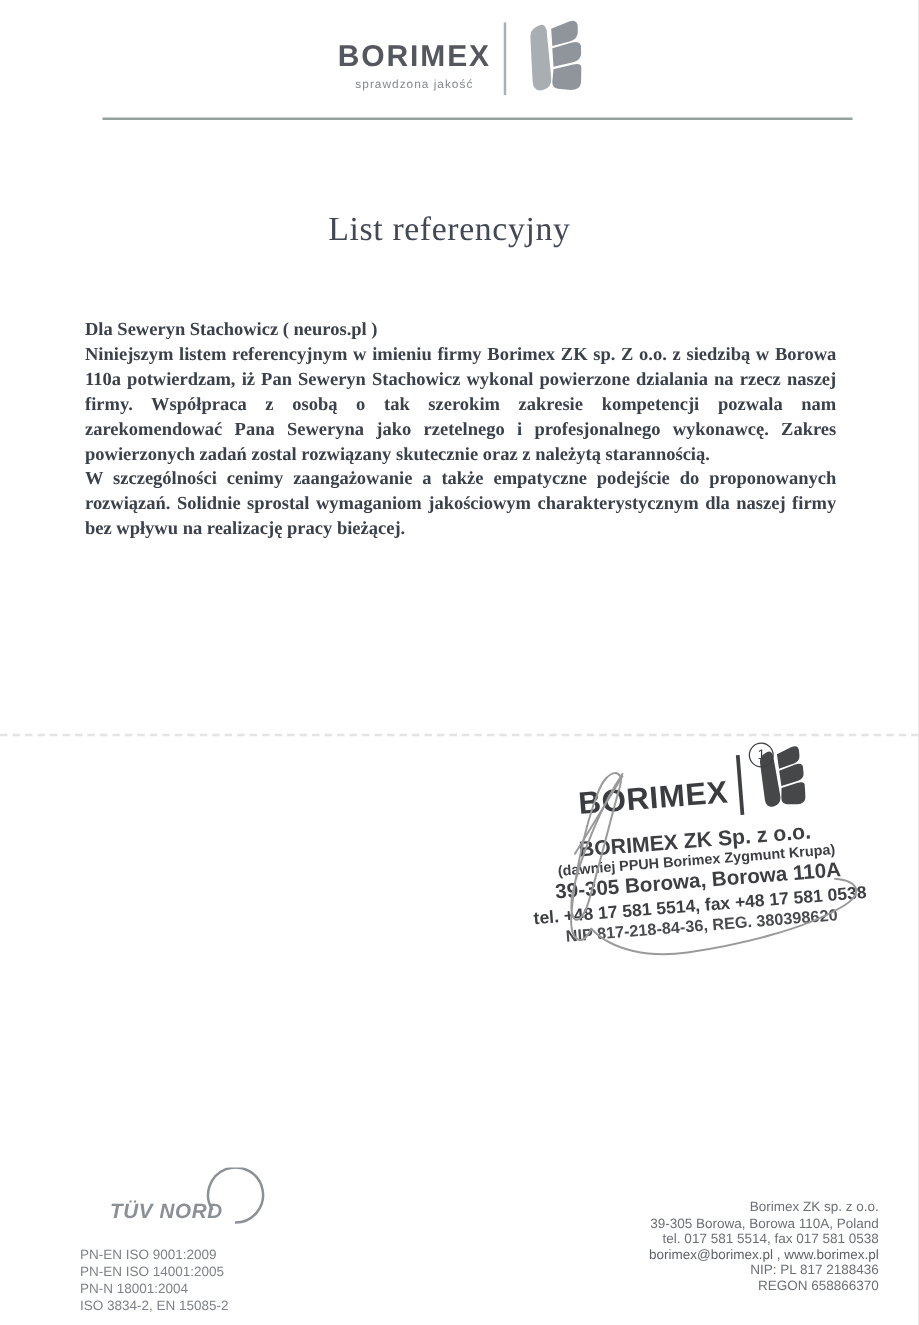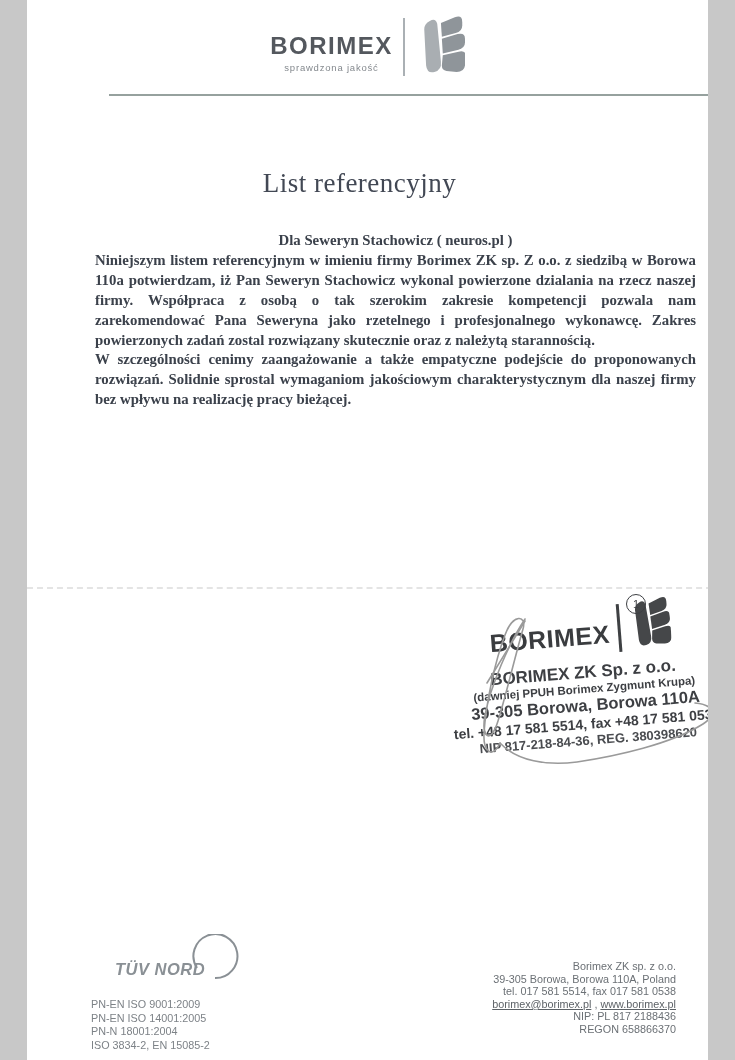--- a/index.html
+++ b/index.html
@@ -1,17 +1,17 @@
 <!DOCTYPE html>
 <html><head>
 <meta charset="utf-8">
 <style>
   html,body{margin:0;padding:0;background:#c8c8c8;}
   .page{
-    position:relative;width:681px;height:1060px;background:#ffffff;
+    position:relative;width:735px;height:1060px;background:#ffffff;
     margin:0 auto;overflow:hidden;
     font-family:"Liberation Sans",sans-serif;color:#3b414b;
   }
   
   .header-logo{position:absolute;top:12px;left:0;right:0;display:flex;justify-content:center;align-items:center;gap:10px;}
   .brand-col{display:flex;flex-direction:column;align-items:center;margin-top:12px;}
   .brand-text{font-size:24px;font-weight:600;letter-spacing:1.5px;color:#54585e;line-height:1;}
   .brand-tagline{font-size:9.5px;color:#84898e;letter-spacing:.8px;margin-top:4px;}
   .logo-divider{width:2px;height:58px;background:#aab0b4;}
   .bx-icon .thumb{fill:#a9aeb2;}
@@ -19,21 +19,21 @@
   
   .rule{position:absolute;top:94px;left:82px;width:600px;height:2px;background:#96a19e;}
   
   .page-title{position:absolute;top:168px;left:0;right:16px;text-align:center;
     font-family:"Liberation Serif",serif;font-size:27px;color:#424854;letter-spacing:.5px;}
   
   .letter-body{position:absolute;top:231px;left:68px;width:601px;
     font-family:"Liberation Serif",serif;font-weight:bold;font-size:14.8px;
     line-height:19.9px;color:#3b414b;}
   .letter-body p{margin:0;text-align:justify;}
-  .letter-body p.first{text-align:center;}
+  .letter-body p.first{text-align:left;margin-top:24px;}
   
   .faint-line{position:absolute;top:587px;left:0;width:735px;border-top:2px dashed #e4e4e4;}
   
   .stamp{position:absolute;left:403px;top:598px;width:306px;transform:rotate(-4.5deg);
     text-align:center;color:#3d3f43;}
   .stamp-logo-row{display:flex;justify-content:center;align-items:center;gap:8px;height:62px;}
   .stamp-brand{font-size:25px;font-weight:bold;letter-spacing:.5px;color:#3a3c3f;margin-top:14px;}
   .stamp-divider{width:3px;height:48px;background:#3e4043;margin-top:4px;}
   .stamp .bx-icon .thumb,.stamp .bx-icon .fingers{fill:#454749;}
   .stamp-line1{font-size:17px;font-weight:bold;line-height:17px;margin-top:4px;}
@@ -48,21 +48,21 @@
   
   .sig-svg{position:absolute;left:418px;top:593px;}
   .sig-svg path{fill:none;stroke:#9a9a9a;stroke-width:1.6;stroke-linecap:round;}
   
   .tuv{position:absolute;left:84px;top:934px;width:130px;height:58px;}
   .tuv-text{position:absolute;left:4px;top:26px;font-style:italic;font-weight:bold;
     font-size:16.5px;color:#8a9095;letter-spacing:.5px;}
   .certs{position:absolute;left:64px;top:998px;font-size:10.8px;line-height:13.7px;color:#7d8287;}
   .company{position:absolute;right:32px;top:960px;text-align:right;font-size:10.8px;
     line-height:12.6px;color:#6b7075;}
-  .company a{color:#5d6267;text-decoration:underline;cursor:pointer;}
+  .company a{color:#5d6267;cursor:pointer;}
 </style>
 </head>
 <body>
 
 <div class="page">
 
   <div class="header-logo">
     <div class="brand-col">
       <div class="brand-text">BORIMEX</div>
       <div class="brand-tagline">sprawdzona jakość</div>

